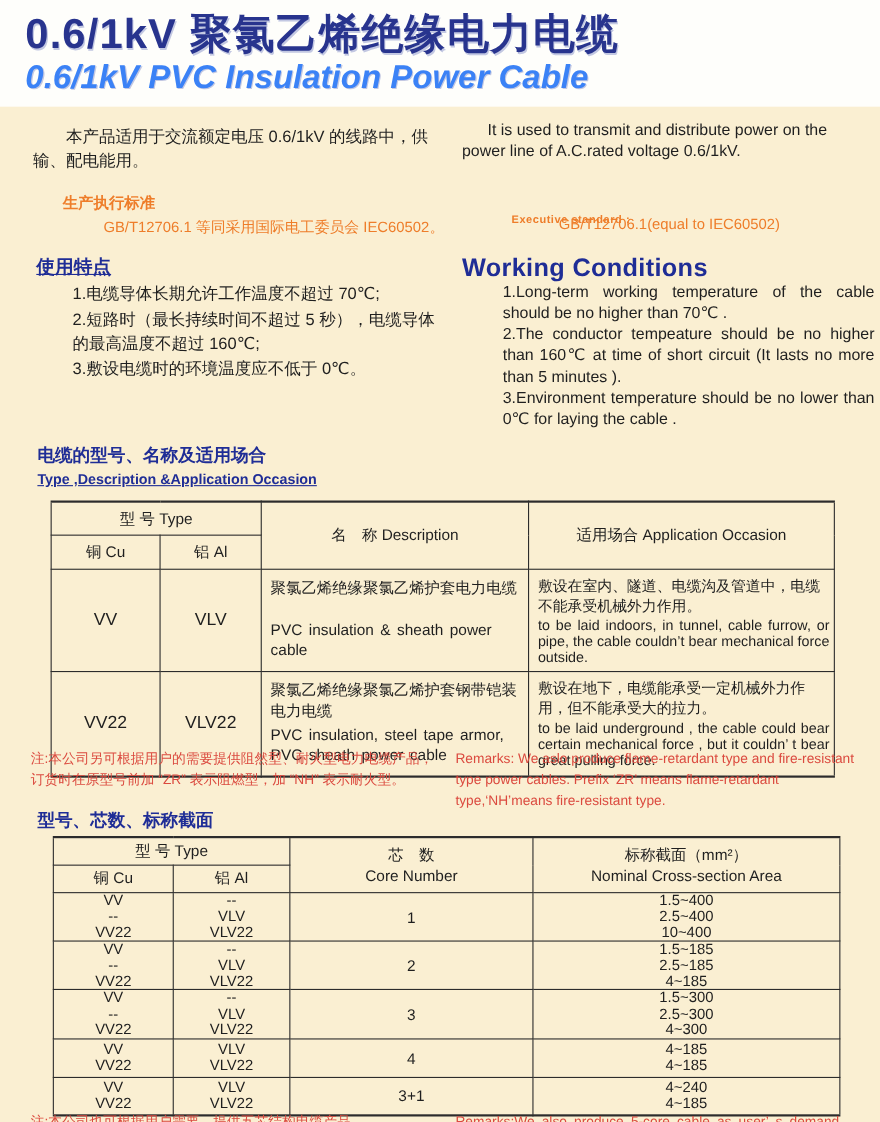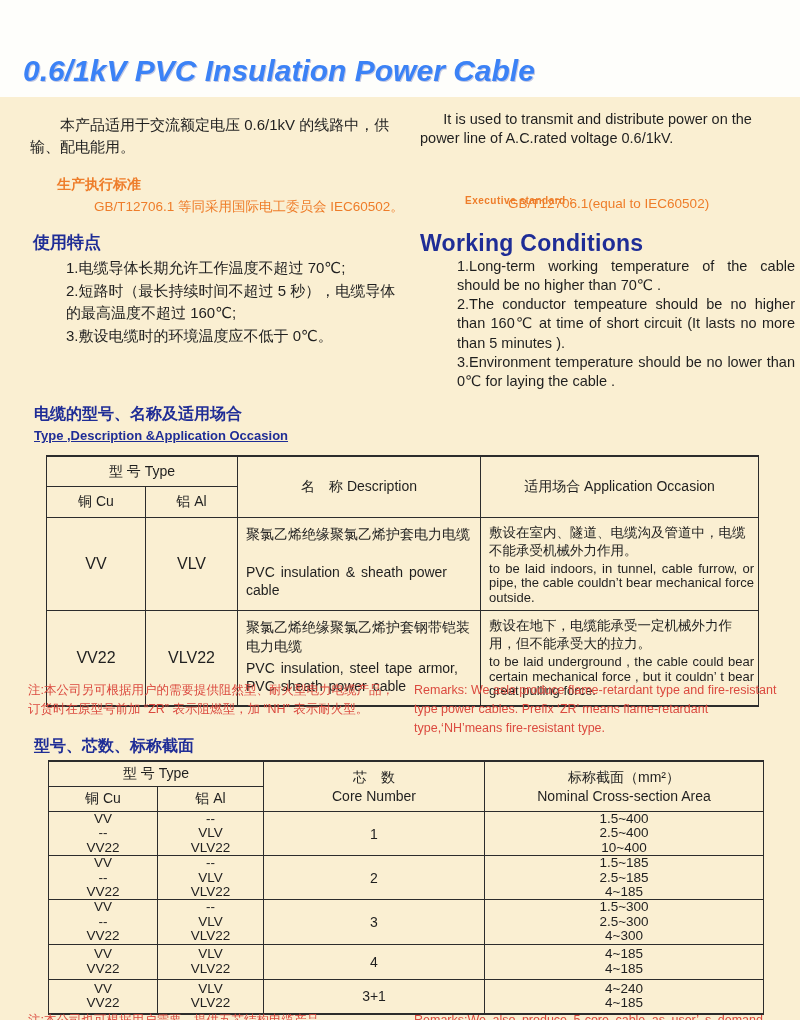--- a/index.html
+++ b/index.html
@@ -17,21 +17,21 @@
   .intro-zh{left:30px;top:114px;width:366px;font-size:15px;line-height:1.45;text-indent:2em;}
   .intro-en{left:420px;top:110px;width:372px;font-size:14.5px;line-height:1.3;text-indent:1.6em;}
 
   .orange{color:#ee7d2a;}
   .std-zh-label{left:57px;top:176px;font-size:14px;font-weight:bold;}
   .std-zh-text{left:94px;top:198px;font-size:13.5px;}
   .std-en-label{left:465px;top:175px;font-size:10px;font-weight:bold;letter-spacing:.5px;margin-top:20px;}
   .std-en-text{left:508px;top:196px;font-size:13.5px;}
 
   .h-blue{color:#1f2d96;font-weight:bold;}
-  .feat-title{left:33px;top:231px;font-size:17px;}
+  .feat-title{left:33px;top:231px;font-size:17px;text-decoration:underline;}
   .feat-list{left:66px;top:257px;width:334px;font-size:15px;line-height:1.5;}
   .wc-title{left:420px;top:230px;font-size:23px;letter-spacing:.3px;}
   .wc-list{left:457px;top:257px;width:338px;font-size:14.5px;line-height:1.32;text-align:justify;}
 
   .sec1-zh{left:34px;top:404px;font-size:16px;}
   .sec1-en{left:34px;top:428px;font-size:13px;text-decoration:underline;}
   .sec2-zh{left:34px;top:736px;font-size:16px;}
 
   table{border-collapse:collapse;table-layout:fixed;}
   td{border:1px solid #2c2c2c;padding:0;}
@@ -67,20 +67,21 @@
   .note1-en{left:414px;top:681px;width:380px;line-height:1.5;}
   .note2-zh{left:28px;top:1011px;width:400px;}
   .note2-en{left:414px;top:1011px;width:380px;word-spacing:3px;}
 </style>
 </head>
 <body>
 
 <div class="page">
   <div class="cream"></div>
 
+  <div class="abs title-zh">0.6/1kV 聚氯乙烯绝缘电力电缆</div>
   <div class="abs title-en">0.6/1kV PVC Insulation Power Cable</div>
 
   <div class="abs intro-zh">本产品适用于交流额定电压 0.6/1kV 的线路中，供输、配电能用。</div>
   <div class="abs intro-en">It is used to  transmit and distribute power on the power line of A.C.rated voltage 0.6/1kV.</div>
 
   <div class="abs orange std-zh-label">生产执行标准</div>
   <div class="abs orange std-zh-text">GB/T12706.1 等同采用国际电工委员会 IEC60502。</div>
   <div class="abs orange std-en-label">Executive standard :</div>
   <div class="abs orange std-en-text">GB/T12706.1(equal to IEC60502)</div>
 

